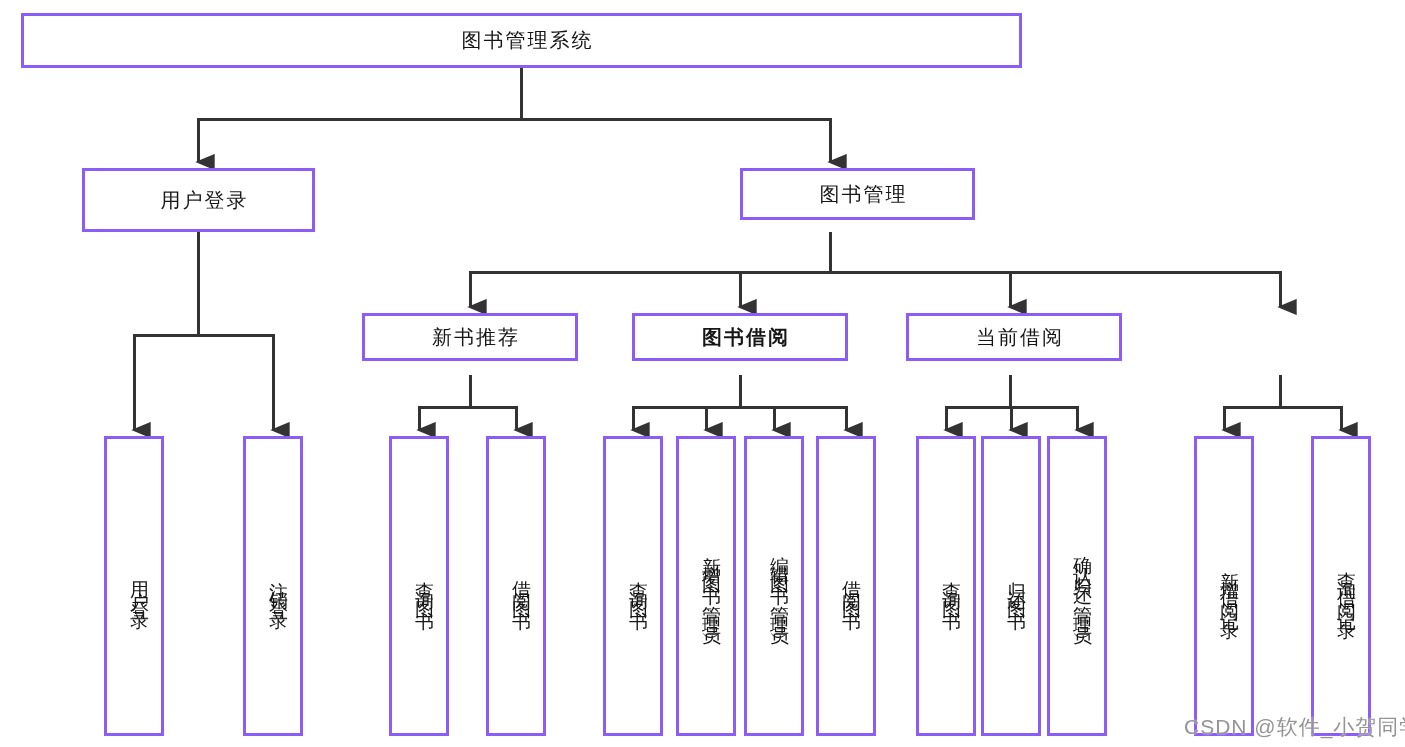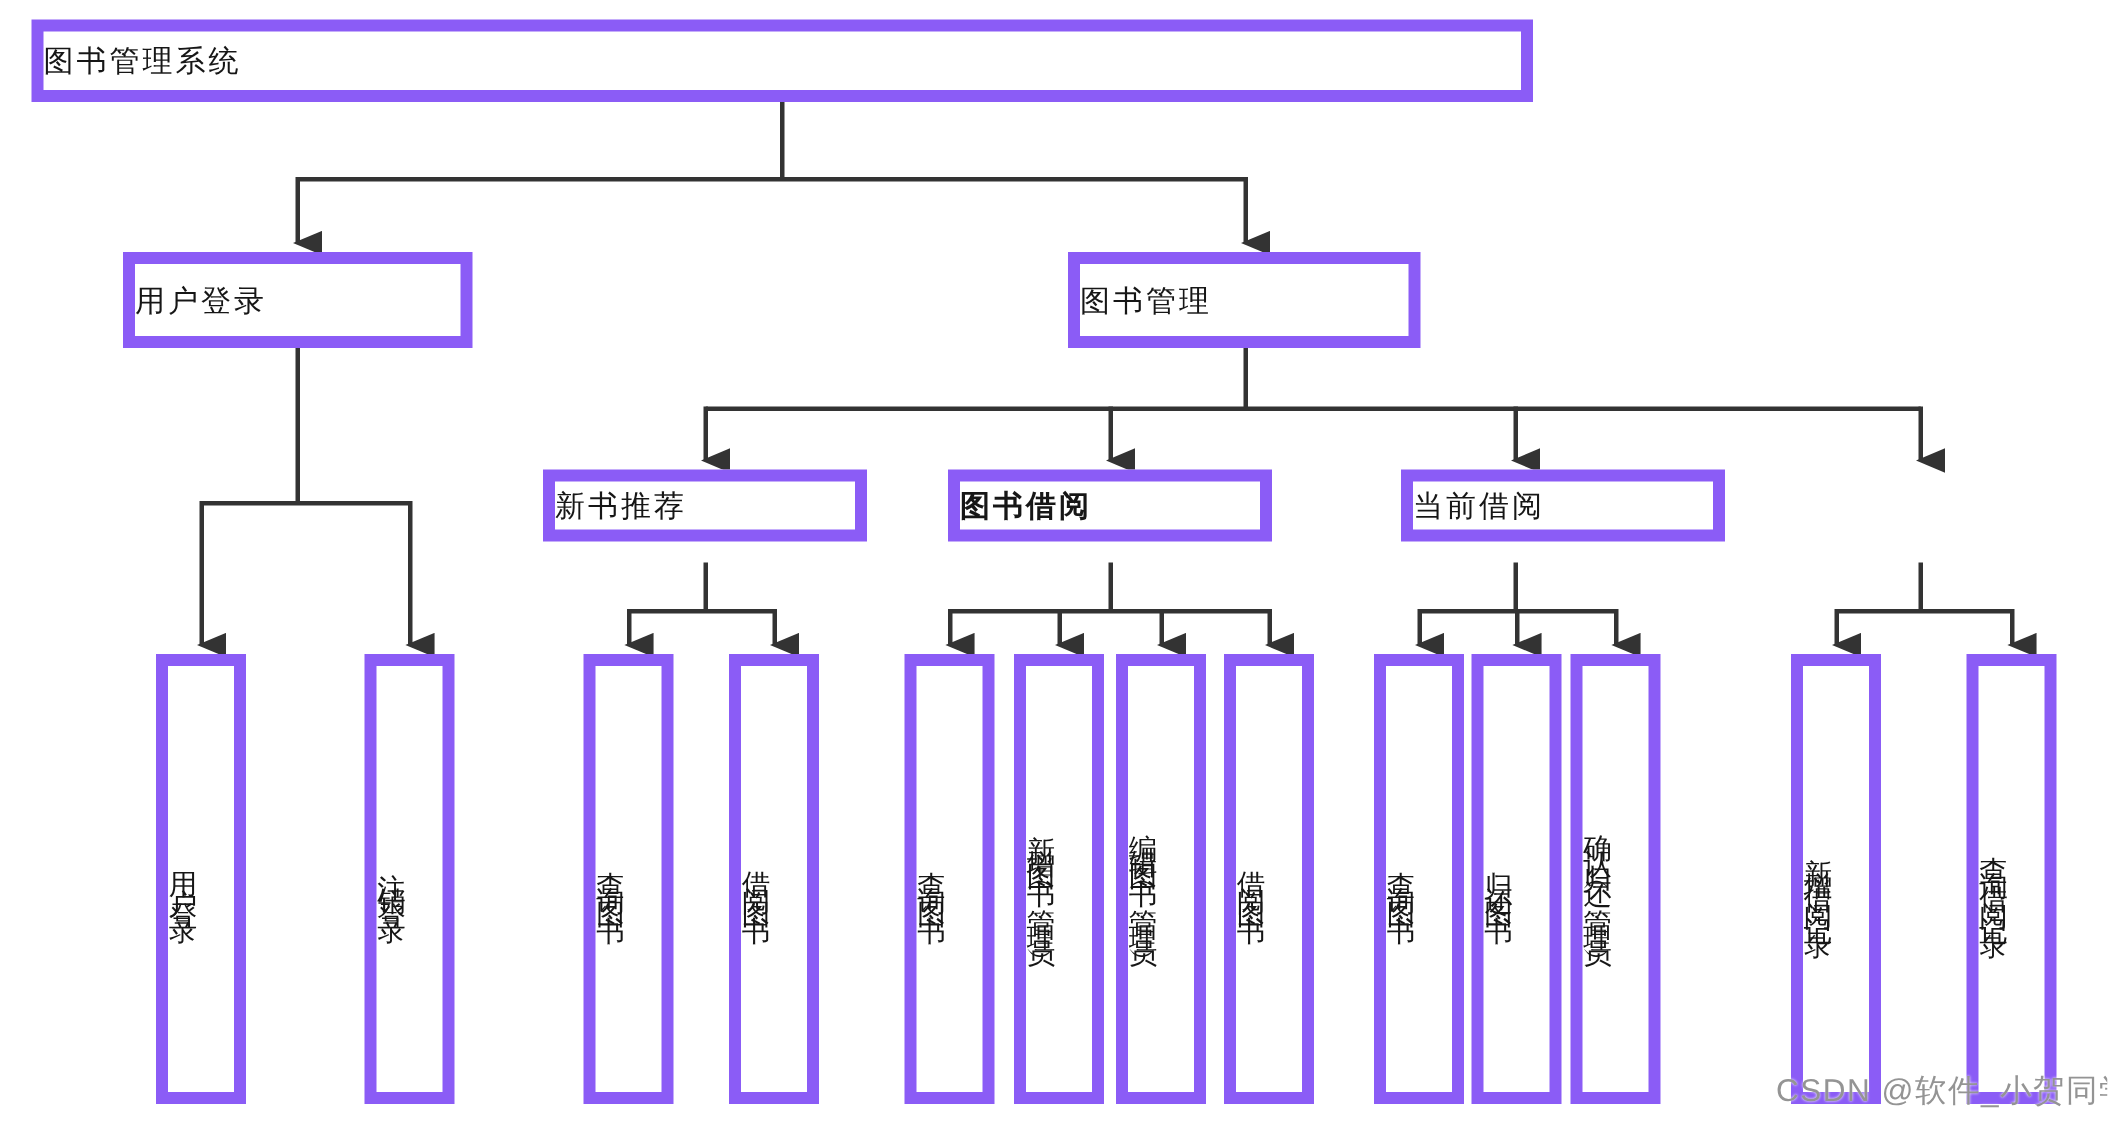--- a/index.html
+++ b/index.html
@@ -7,32 +7,33 @@
     position:relative;
     width:1405px;height:747px;
     background:#ffffff;
     font-family:"Liberation Sans","DejaVu Sans",sans-serif;
     overflow:hidden;
   }
   .connectors{position:absolute;left:0;top:0;z-index:1;}
   .box{
     position:absolute;
     box-sizing:border-box;
-    border:8px solid #8b5cf6;
+    border:3px solid #8b5cf6;
     background:#ffffff;
-    display:flex;align-items:center;justify-content:flex-start;
+    display:flex;align-items:center;justify-content:center;
     color:#161616;
     z-index:2;
+    padding-left:12px;
   }
   .hlabel{font-size:20px;letter-spacing:2px;white-space:nowrap;}
   .root{left:21px;top:13px;width:1001px;height:55px;}
   .l2a{left:82px;top:168px;width:233px;height:64px;}
-  .l2b{left:712px;top:168px;width:235px;height:64px;}
+  .l2b{left:740px;top:168px;width:235px;height:52px;}
   .l3{top:313px;width:216px;height:48px;}
-  .l3a{left:362px;} .l3b{left:632px;font-weight:bold;} .l3c{left:934px;} .l3d{left:1172px;}
+  .l3a{left:362px;} .l3b{left:632px;font-weight:bold;} .l3c{left:906px;} .l3d{left:1172px;}
   .leaf{top:436px;width:60px;height:300px;}
   .vtext{
     writing-mode:vertical-rl;
     text-orientation:mixed;
     font-size:19px;
     line-height:1;
     letter-spacing:10px;
     color:#161616;
     white-space:nowrap;
   }

